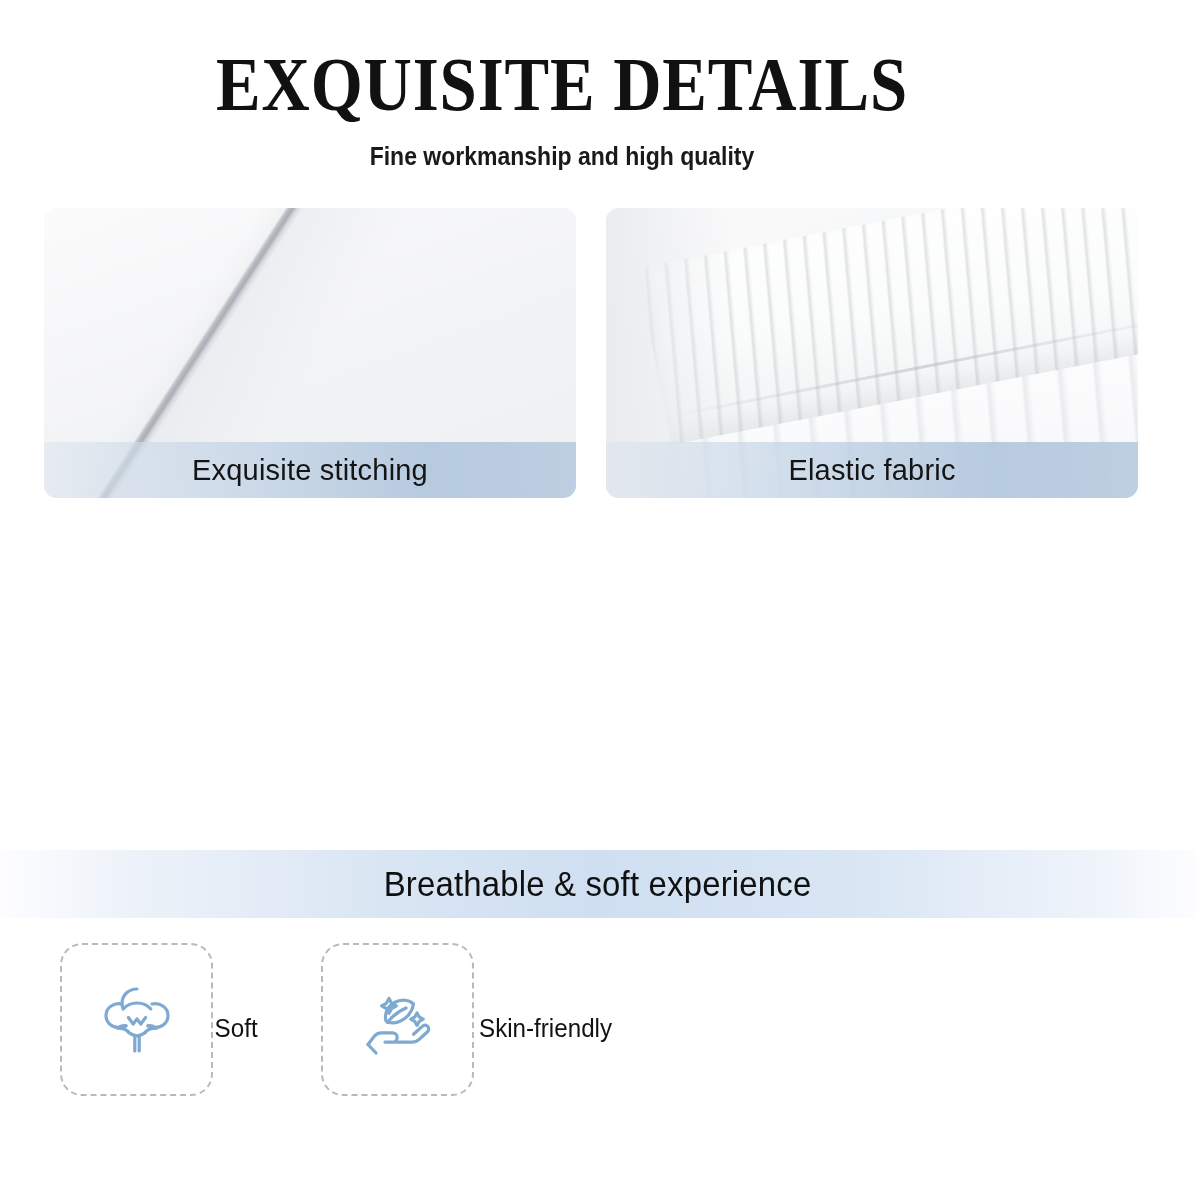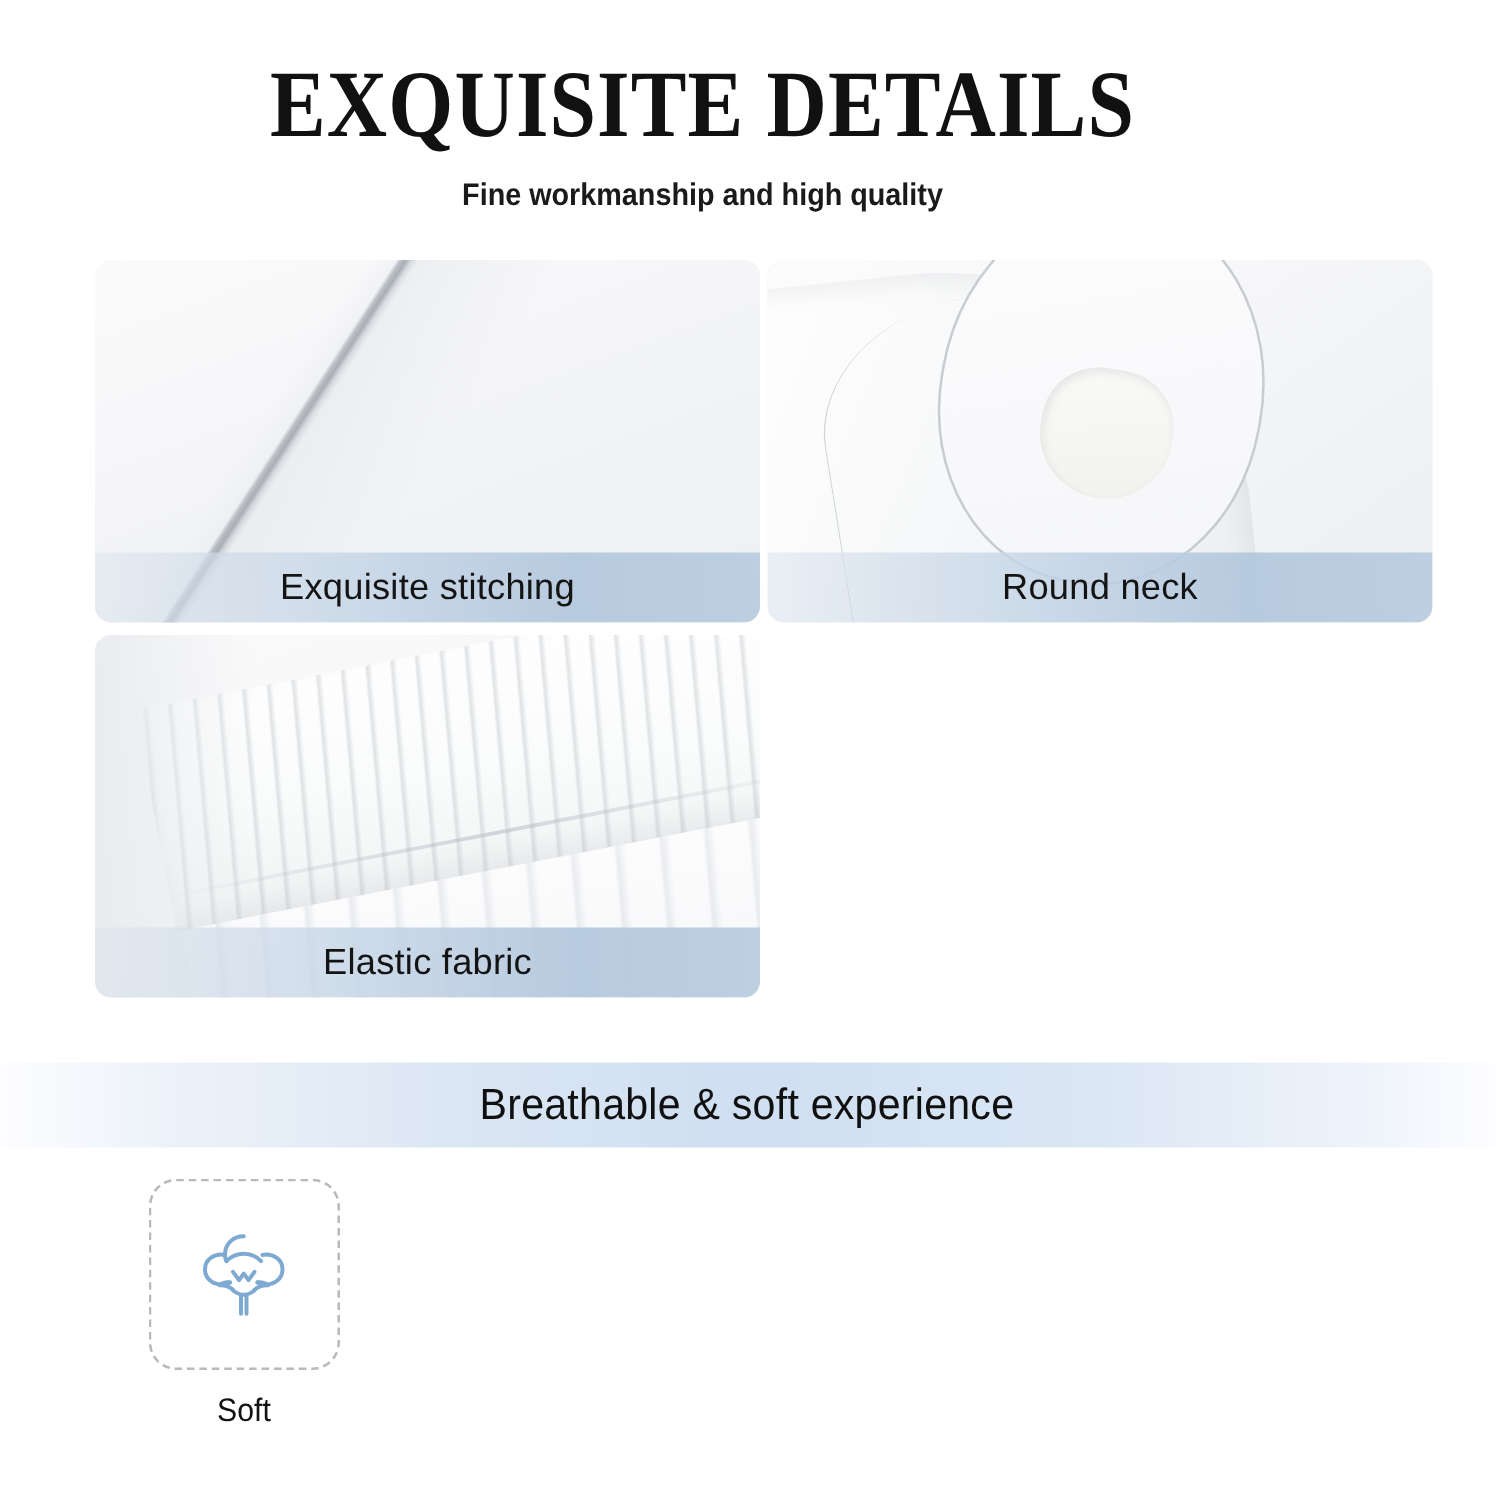--- a/index.html
+++ b/index.html
@@ -40,27 +40,27 @@
     font-family: "Liberation Sans", sans-serif;
     font-weight: bold;
     font-size: 25px;
     color: #1a1a1a;
     transform: scaleX(0.92);
   }
 
   
   .card-grid {
     position: absolute;
-    left: 76px;
+    left: 44px;
     top: 208px;
     width: 1080px;
     display: grid;
     grid-template-columns: 532px 532px;
     grid-template-rows: 290px 290px;
-    gap: 10px 6px;
+    gap: 10px 30px;
   }
   .detail-card {
     position: relative;
     border-radius: 13px;
     overflow: hidden;
     background: #f4f5f6;
   }
   .card-photo {
     position: absolute;
     inset: 0;
@@ -264,21 +264,21 @@
   .features {
     position: absolute;
     left: 60px;
     top: 943px;
     width: 1080px;
     display: grid;
     grid-template-columns: repeat(4, 1fr);
   }
   .feature-item {
     display: flex;
-    flex-direction: column;
+    flex-direction: row;
     align-items: center;
   }
   .icon-box {
     width: 153px;
     height: 153px;
     border: 2px dashed #b9b9b9;
     border-radius: 22px;
     background: #ffffff;
     display: flex;
     align-items: center;
@@ -308,33 +308,20 @@
 
   <div class="detail-card">
     <div class="card-photo">
       <div class="fabric-base ph-stitch"></div>
     </div>
     <div class="card-label-bar">
       <span class="card-label-text">Exquisite stitching</span>
     </div>
   </div>
 
-  <div class="detail-card">
-    <div class="card-photo">
-      <div class="fabric-base ph-neck">
-        <div class="neck-shoulder"></div>
-        <div class="neck-seam"></div>
-        <div class="neck-curve"></div>
-        <div class="neck-inner"></div>
-      </div>
-    </div>
-    <div class="card-label-bar">
-      <span class="card-label-text">Round neck</span>
-    </div>
-  </div>
 
 
   <div class="detail-card">
     <div class="card-photo">
       <div class="fabric-base ph-waist">
         <div class="skirt"></div>
         <div class="band"></div>
         <div class="band-edge"></div>
         <div class="left-shadow"></div>
       </div>
@@ -364,16 +351,32 @@
           <path d="M59 53.9c3.4-.6 6 .2 8.6 2.3-5.2-.3-8.4 1.3-11 3.6"></path>
           <path d="M39.4 45.5l4.8 6.6 3.8-5.2 3.8 5.2 4.8-6.6"></path>
           <path d="M39.4 60.4c3.3 2.4 6.6 3.4 8.6 3.4s5.3-1 8.6-3.4"></path>
           <path d="M45.8 64.5v14.5M50.2 64.5v14.5"></path>
         </svg>
       </span>
     </div>
     <div class="feature-label">Soft</div>
   </div>
 
+  <div class="feature-item">
+    <div class="icon-box">
+      <span>
+        <svg width="96" height="96" viewBox="0 0 96 96" fill="none" stroke="#7EA9D1" stroke-width="3.2" stroke-linecap="round" stroke-linejoin="round">
+          <path d="M36 49c-2-7 1.5-14.5 8.5-18.5 7-4 15-2.5 19 1.5-1 7.5-6.5 14.5-14 17.5-5.5 2.2-10.3 1.6-13.5-.5z"></path>
+          <path d="M37.5 50.5c4.5-6 10.5-11 18.5-14.5"></path>
+          <path d="M18 72.5l6.5-8.5c1.6-2 4-3.2 6.6-3.2h11.4c2.6 0 4.7 2.1 4.7 4.7 0 2.6-2.1 4.7-4.7 4.7H35"></path>
+          <path d="M46 70.2h16.5c2.4 0 4.7-.9 6.4-2.5l8.6-7.9c1.7-1.6 1.6-4.3-.2-5.7-1.5-1.2-3.6-1.1-5 .2l-8.8 7.9"></path>
+          <path d="M18 72.5l8 8.5"></path>
+          <path d="M39 26.5l2.6 4.8 4.8 2.6-4.8 2.6-2.6 4.8-2.6-4.8-4.8-2.6 4.8-2.6z"></path>
+          <path d="M67 41l2.2 4 4 2.2-4 2.2-2.2 4-2.2-4-4-2.2 4-2.2z"></path>
+        </svg>
+      </span>
+    </div>
+    <div class="feature-label">Skin-friendly</div>
+  </div>
 
 
 
 </div>
 
 </body></html>

